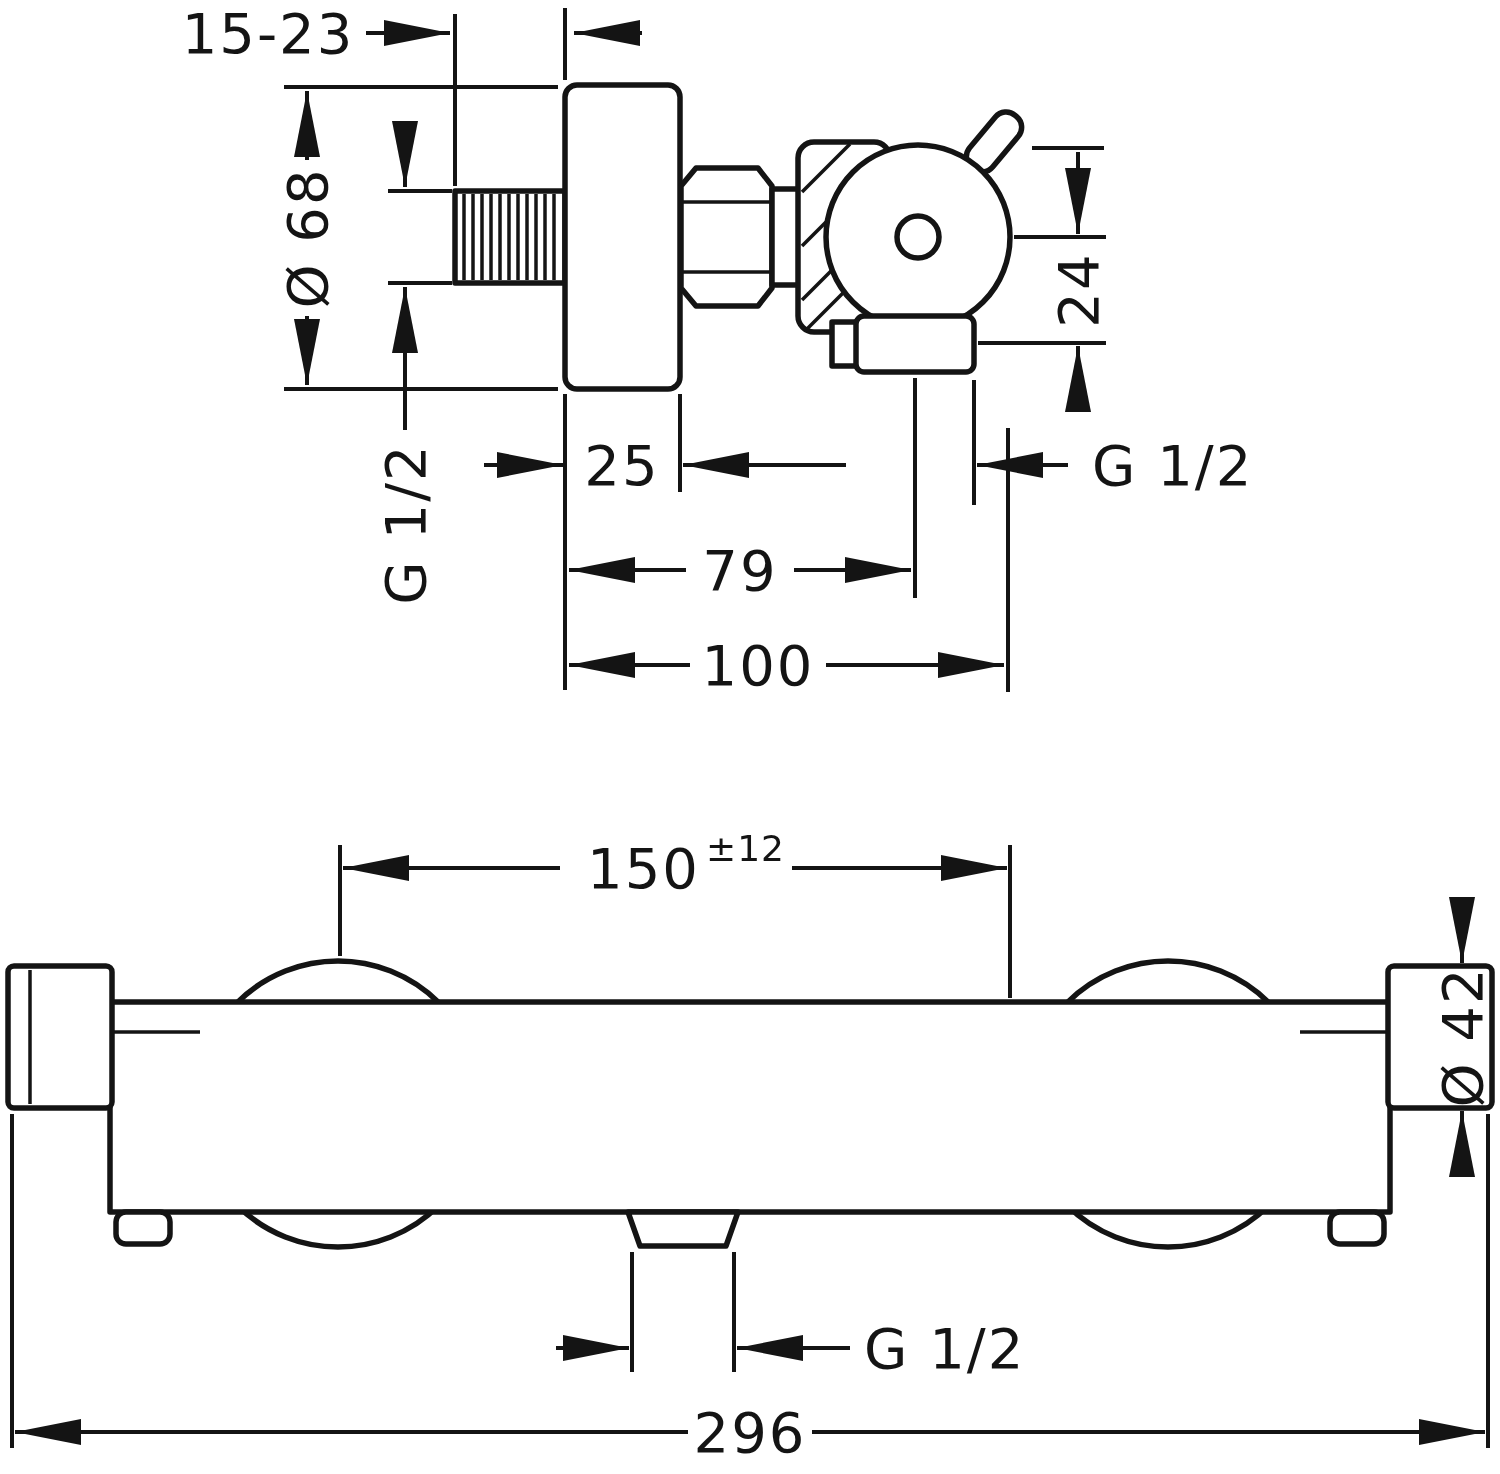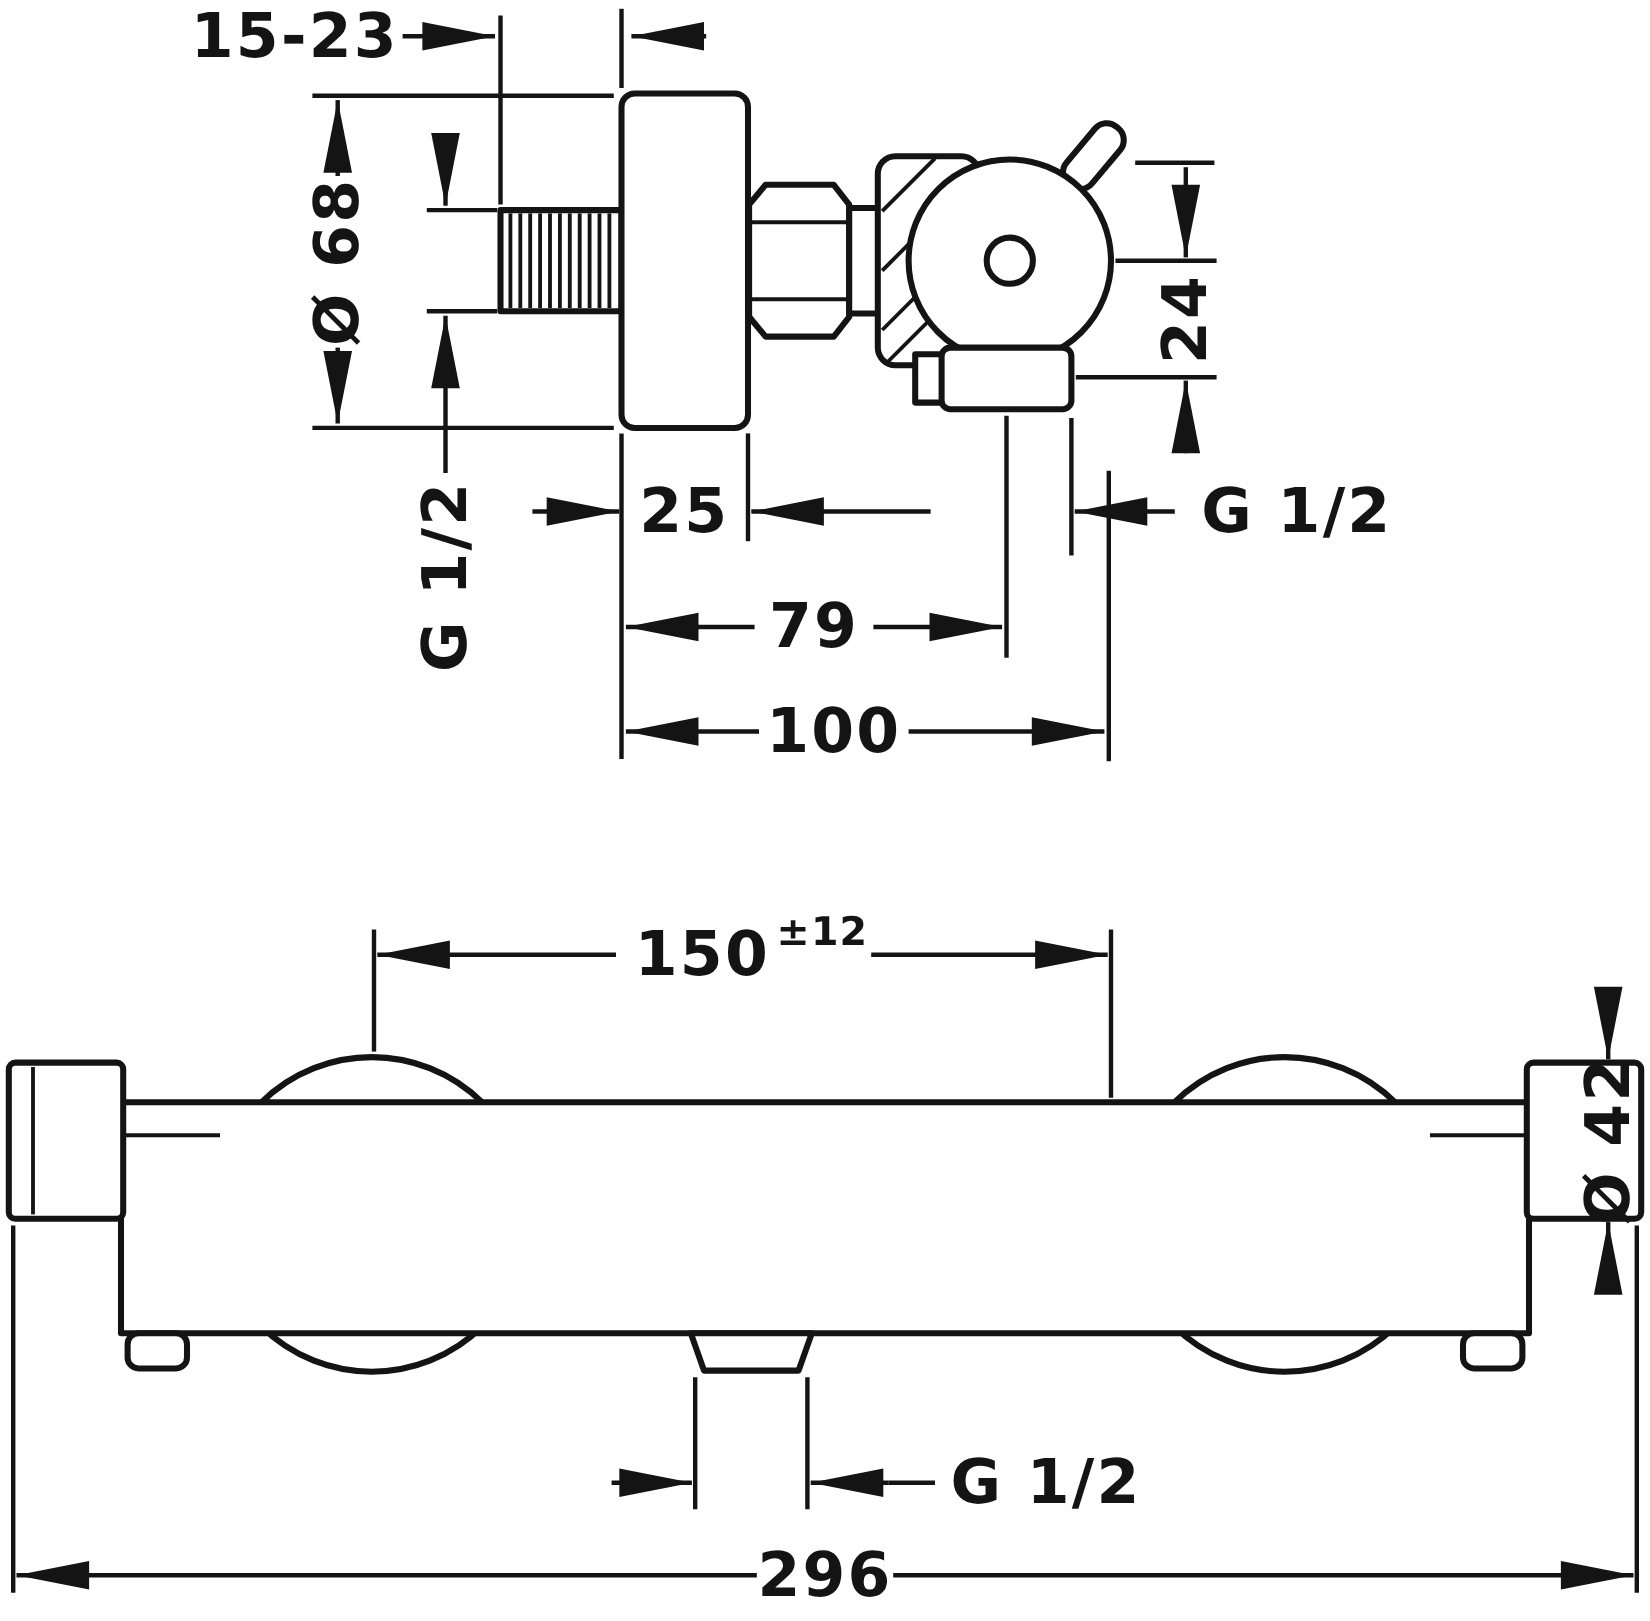--- a/index.html
+++ b/index.html
@@ -1,17 +1,17 @@
 <!DOCTYPE html>
 <html style="--line: #141414; --bg: #ffffff;"><head>
 <meta charset="utf-8">
 <style>
   :root { --line:#141414; --bg:#ffffff; }
   html,body { margin:0; padding:0; background:var(--bg,#fff); }
-  .drawing-wrap { width:1500px; height:1474px; background:var(--bg,#fff);font-weight:bold; }
+  .drawing-wrap { width:1500px; height:1474px; background:var(--bg,#fff); }
   svg { display:block; }
   svg text {
     font-family:"DejaVu Sans","Liberation Sans",sans-serif;
     font-size:56px;
     letter-spacing:2px;
     fill:var(--line,#141414);
   }
   text.sup { font-size:36px; letter-spacing:1px; }
   .outline { fill:var(--bg,#fff); stroke:var(--line,#141414); stroke-width:5.5; stroke-linejoin:round; }
   .thin    { fill:none; stroke:var(--line,#141414); stroke-width:3.5; }

